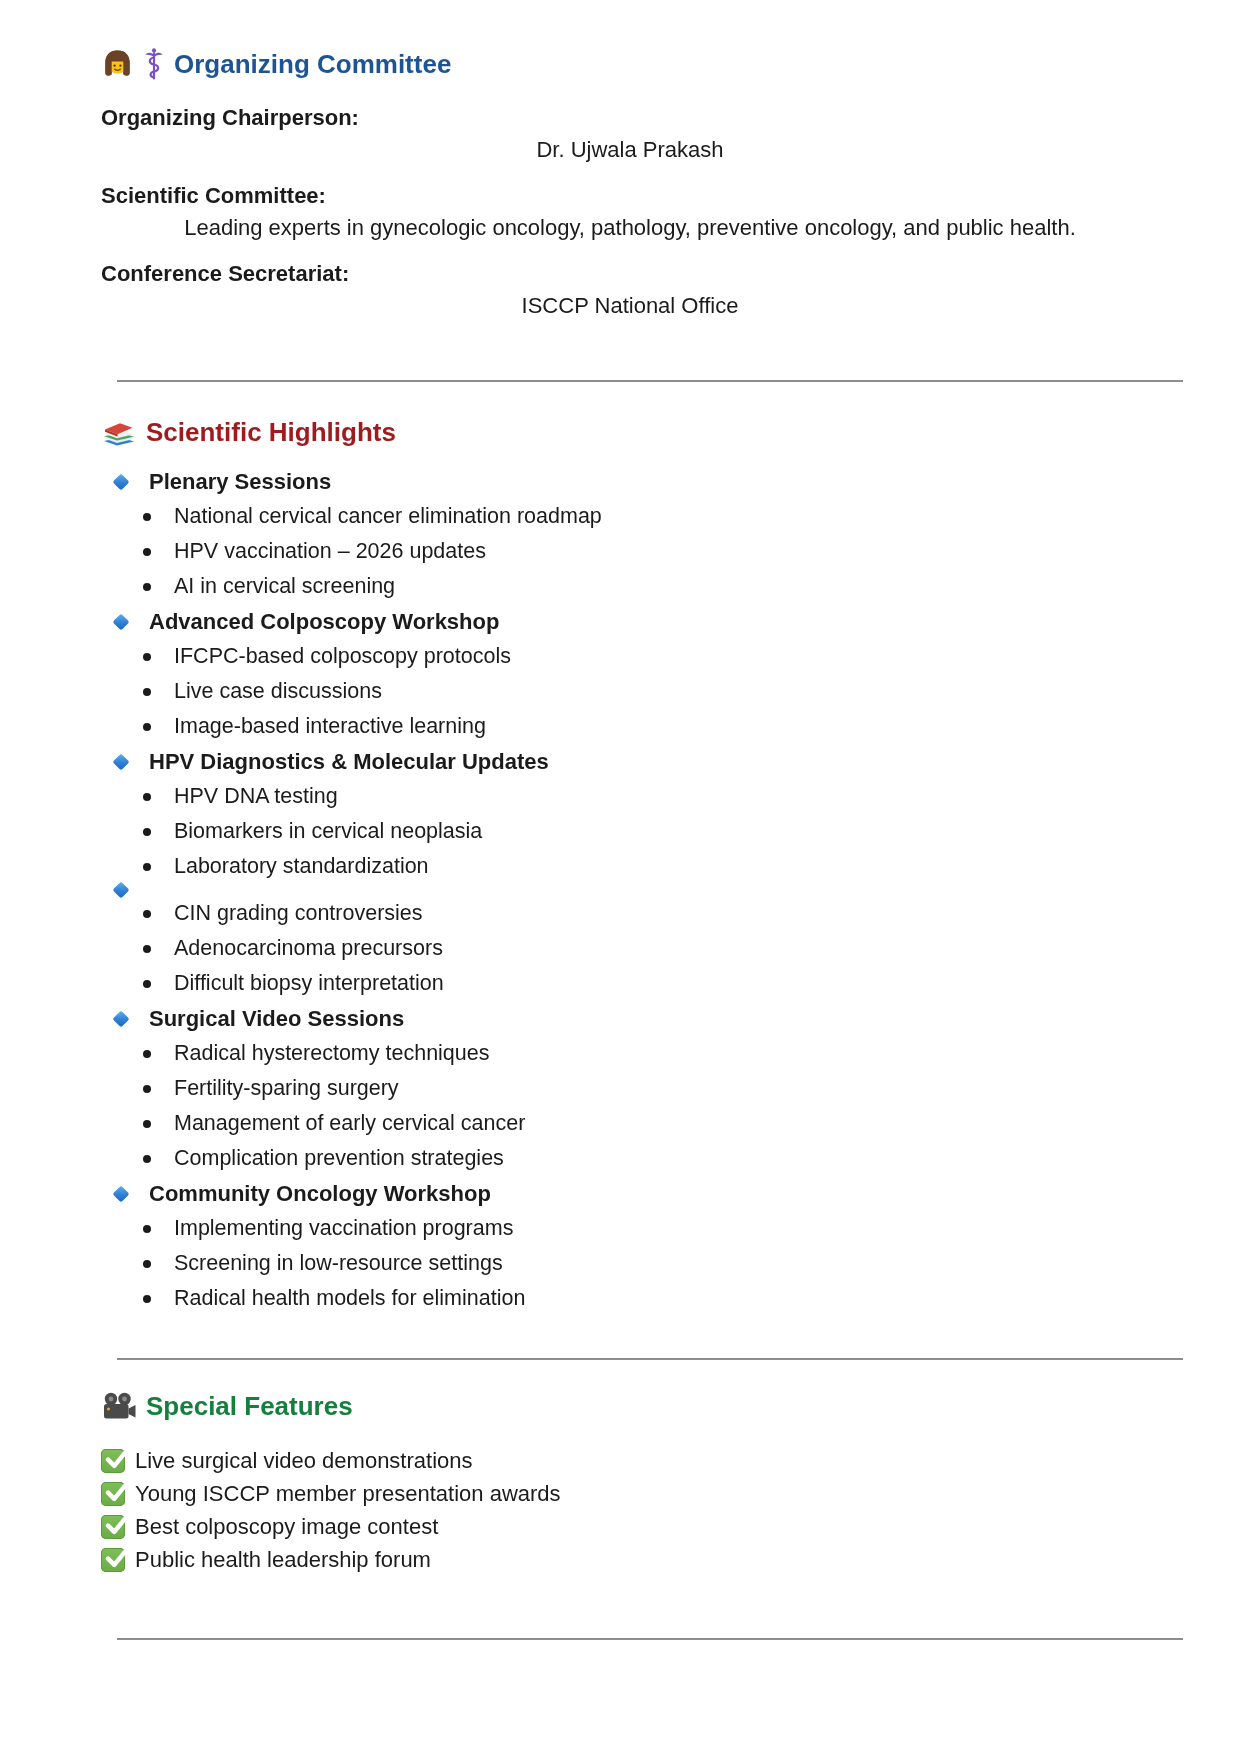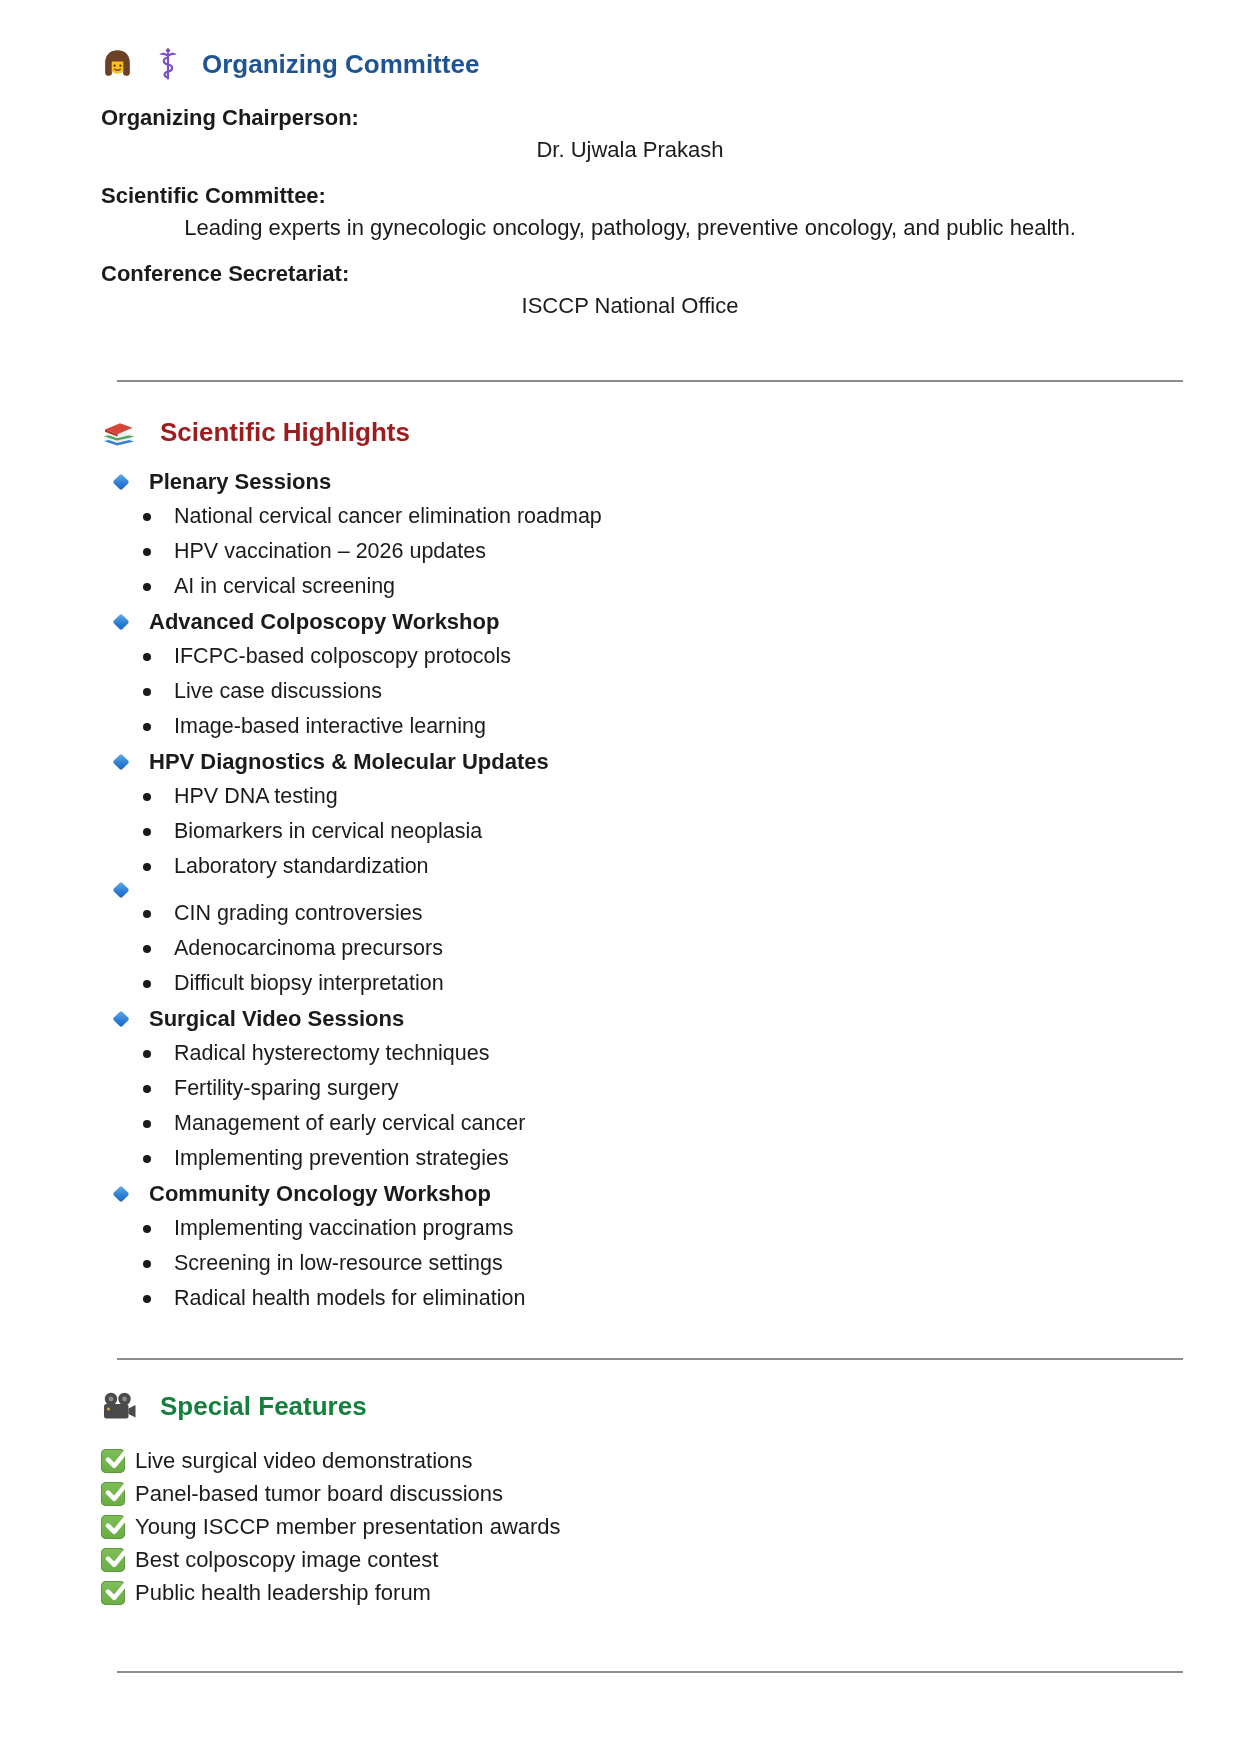--- a/index.html
+++ b/index.html
@@ -2,21 +2,21 @@
 <html><head>
 <meta charset="utf-8">
 <style>
   html,body{margin:0;padding:0;background:#ffffff;}
   .page{
     width:1242px;height:1755px;box-sizing:border-box;
     padding:44px 83px 0 101px;
     font-family:"Liberation Sans",sans-serif;
     color:#1b1b1b;background:#ffffff;overflow:hidden;position:relative;
   }
-  .sec-h{display:flex;align-items:center;gap:23px;font-size:26px;font-weight:700;margin:0;line-height:40px;}
+  .sec-h{display:flex;align-items:center;gap:9px;font-size:26px;font-weight:700;margin:0;line-height:40px;}
   .ico{display:inline-flex;flex:none;align-items:center;justify-content:center;}
   .entry{margin-top:14px;}
   .lbl{font-weight:700;font-size:22px;line-height:32px;margin:0;}
   .val{font-weight:400;font-size:22px;line-height:32px;margin:0;text-align:center;}
   hr.rule{border:none;border-top:2px solid #8d8d8d;margin:0 -24px 0 16px;height:0;}
   #rule1{margin-top:58px;}
   #h-highlights{margin-top:30px;}
   ul.hl-list{list-style:none;margin:12px 0 0;padding:0;}
   li.grp{display:flex;align-items:center;line-height:35px;font-weight:700;font-size:22px;}
   .diamond{width:12px;height:12px;flex:none;transform:rotate(45deg);border-radius:2px;
@@ -188,21 +188,21 @@
     <span class="itm-text">Fertility-sparing surgery</span>
   </li>
 
   <li class="itm">
     <span class="dot"></span>
     <span class="itm-text">Management of early cervical cancer</span>
   </li>
 
   <li class="itm">
     <span class="dot"></span>
-    <span class="itm-text">Implementing prevention strategies</span>
+    <span class="itm-text">Complication prevention strategies</span>
   </li>
 
   <li class="grp">
     <span class="diamond"></span>
     <span class="grp-title">Community Oncology Workshop</span>
   </li>
 
   <li class="itm">
     <span class="dot"></span>
     <span class="itm-text">Implementing vaccination programs</span>
@@ -240,28 +240,20 @@
     <div class="feat-list" id="feat-list">
   <div class="feat">
     <span class="check">
       <svg viewBox="0 0 24 24">
               <path d="M4.5 13 L10 18.5 L21.5 4.5" stroke="#ffffff" stroke-width="4" fill="none" stroke-linecap="round" stroke-linejoin="round"></path>
             </svg>
     </span>
     <span class="feat-text">Live surgical video demonstrations</span>
   </div>
 
-  <div class="feat">
-    <span class="check">
-      <svg viewBox="0 0 24 24">
-              <path d="M4.5 13 L10 18.5 L21.5 4.5" stroke="#ffffff" stroke-width="4" fill="none" stroke-linecap="round" stroke-linejoin="round"></path>
-            </svg>
-    </span>
-    <span class="feat-text">Panel-based tumor board discussions</span>
-  </div>
 
   <div class="feat">
     <span class="check">
       <svg viewBox="0 0 24 24">
               <path d="M4.5 13 L10 18.5 L21.5 4.5" stroke="#ffffff" stroke-width="4" fill="none" stroke-linecap="round" stroke-linejoin="round"></path>
             </svg>
     </span>
     <span class="feat-text">Young ISCCP member presentation awards</span>
   </div>
 

